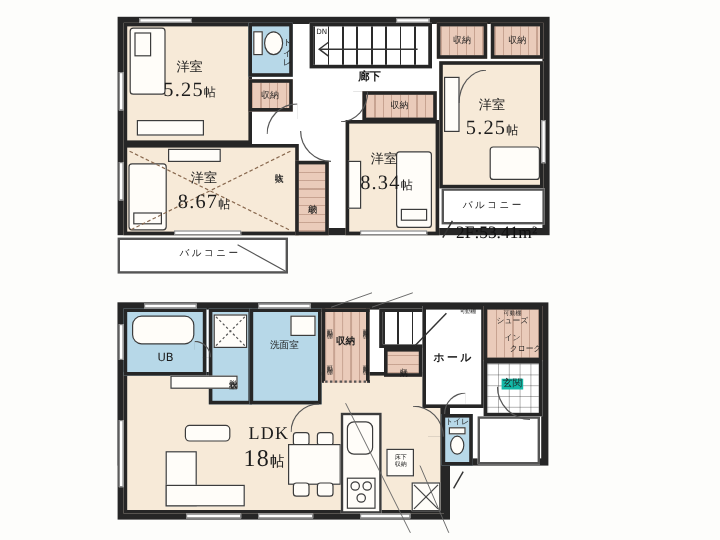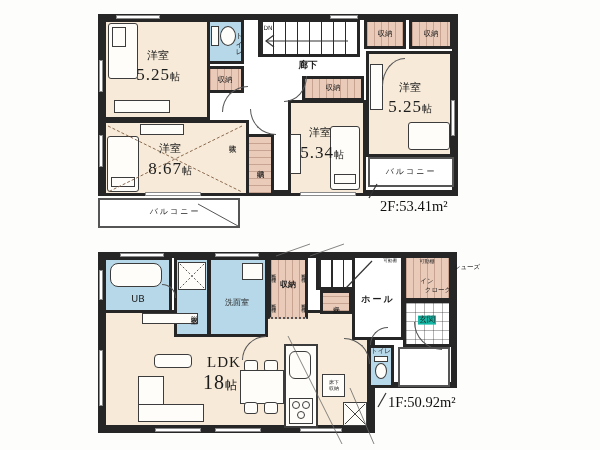--- a/index.html
+++ b/index.html
@@ -98,24 +98,24 @@
     <div class="lbl" style="left:287px;top:20px;font-size:7.5px;">収納</div>
     <div class="lbl" style="left:333px;top:20px;font-size:7.5px;">収納</div>
     <div class="lbl" style="left:312px;top:74px;font-size:11px;">洋室</div>
     <div class="lbl size" style="left:312px;top:93px;"><span>5.25</span><span class="unit">帖</span></div>
     <div class="lbl" style="left:235px;top:74px;font-size:7.5px;">収納</div>
     <div class="lbl" style="left:72px;top:135px;font-size:11px;">洋室</div>
     <div class="lbl size" style="left:72px;top:155px;"><span>8.67</span><span class="unit">帖</span></div>
     <div class="lbl vtx" style="left:134px;top:126px;font-size:7.5px;">吹抜</div>
     <div class="lbl vtx" style="left:162px;top:151px;font-size:7.5px;">収納</div>
     <div class="lbl" style="left:222px;top:119px;font-size:11px;">洋室</div>
-    <div class="lbl size" style="left:224px;top:139px;"><span>5.34</span><span class="unit">帖</span></div>
+    <div class="lbl size" style="left:224px;top:139px;"><span>8.34</span><span class="unit">帖</span></div>
     <div class="lbl" style="left:313px;top:158px;font-size:8px;letter-spacing:2px;">バルコニー</div>
     <div class="lbl" style="left:77px;top:198px;font-size:8px;letter-spacing:2px;">バルコニー</div>
-    <div class="area" style="left:282px;top:172px;margin-top:12px;">2F:53.41m²</div>
+    <div class="area" style="left:282px;top:172px;">2F:53.41m²</div>
   </div>
 
   <div class="plan" id="f1" style="left:98px;top:252px;width:360px;height:198px;">
     <div class="outline" style="left:0;top:0;width:359px;height:136px;"></div>
     <div class="outline" style="left:0;top:0;width:277px;height:181px;"></div>
 
     <div class="room cream" style="left:5px;top:58px;width:267px;height:118px;"></div>
 
     <div class="room blue" style="left:5px;top:5px;width:69px;height:56px;"></div>
     <div class="room blue" style="left:76px;top:5px;width:36px;height:80px;"></div>
@@ -174,34 +174,33 @@
       <line x1="178" y1="4" x2="212" y2="-8" stroke="#666" stroke-width="0.8"></line>
       <line x1="212" y1="4" x2="246" y2="-8" stroke="#666" stroke-width="0.8"></line>
       <line x1="280" y1="155" x2="288" y2="141" stroke="#333" stroke-width="1.2"></line>
       <circle cx="198" cy="153" r="3.5" fill="none" stroke="#3c3c3c" stroke-width="1"></circle>
       <circle cx="208" cy="153" r="3.5" fill="none" stroke="#3c3c3c" stroke-width="1"></circle>
       <circle cx="203" cy="163" r="3.5" fill="none" stroke="#3c3c3c" stroke-width="1"></circle>
     </svg>
 
     <div class="lbl" style="left:40px;top:47px;font-size:9.5px;">UB</div>
     <div class="lbl vtx" style="left:95px;top:60px;font-size:7px;">脱衣室</div>
-    <div class="lbl" style="left:139px;top:51px;font-size:8px;">洗面室</div>
+    <div class="lbl" style="left:139px;top:36px;font-size:8px;">洗面室</div>
     <div class="lbl" style="left:190px;top:33px;font-size:8px;font-weight:bold;">収納</div>
     <div class="lbl vtx" style="left:175px;top:20px;font-size:5px;">可動棚</div>
     <div class="lbl vtx" style="left:175px;top:50px;font-size:5px;">可動棚</div>
     <div class="lbl vtx" style="left:205px;top:20px;font-size:5px;">可動棚</div>
     <div class="lbl vtx" style="left:205px;top:50px;font-size:5px;">可動棚</div>
     <div class="lbl vtx" style="left:238px;top:50px;font-size:6.5px;">収納</div>
     <div class="lbl" style="left:280px;top:48px;font-size:9px;font-weight:bold;letter-spacing:2px;">ホール</div>
     <div class="lbl" style="left:292px;top:9px;font-size:4.5px;">可動棚</div>
     <div class="lbl" style="left:329px;top:10px;font-size:5px;">可動棚</div>
-    <div class="lbl" style="left:329px;top:16px;font-size:6.5px;margin-left:40px;">シューズ</div>
+    <div class="lbl" style="left:329px;top:16px;font-size:6.5px;">シューズ</div>
     <div class="lbl" style="left:329px;top:30px;font-size:6.5px;">イン</div>
     <div class="lbl" style="left:340px;top:39px;font-size:6.5px;">クローク</div>
     <div class="lbl" style="left:329px;top:68px;font-size:8px;background:#14b8a6;padding:0 1px;">玄関</div>
     <div class="lbl" style="left:283px;top:100px;font-size:6.5px;">トイレ</div>
     <div class="lbl" style="left:126px;top:110px;font-size:15px;font-family:'Liberation Serif','DejaVu Serif',serif;letter-spacing:1px;">LDK</div>
     <div class="lbl size" style="left:122px;top:130px;font-size:20px;"><span>18</span><span class="unit" style="font-size:12px;">帖</span></div>
     <div class="lbl" style="left:236px;top:133px;font-size:5px;white-space:normal;width:14px;">床下収納</div>
-    <div class="area" style="left:290px;top:142px;">1F:50.92m²</div>
   </div>
 
 </div>
 
 </body></html>

